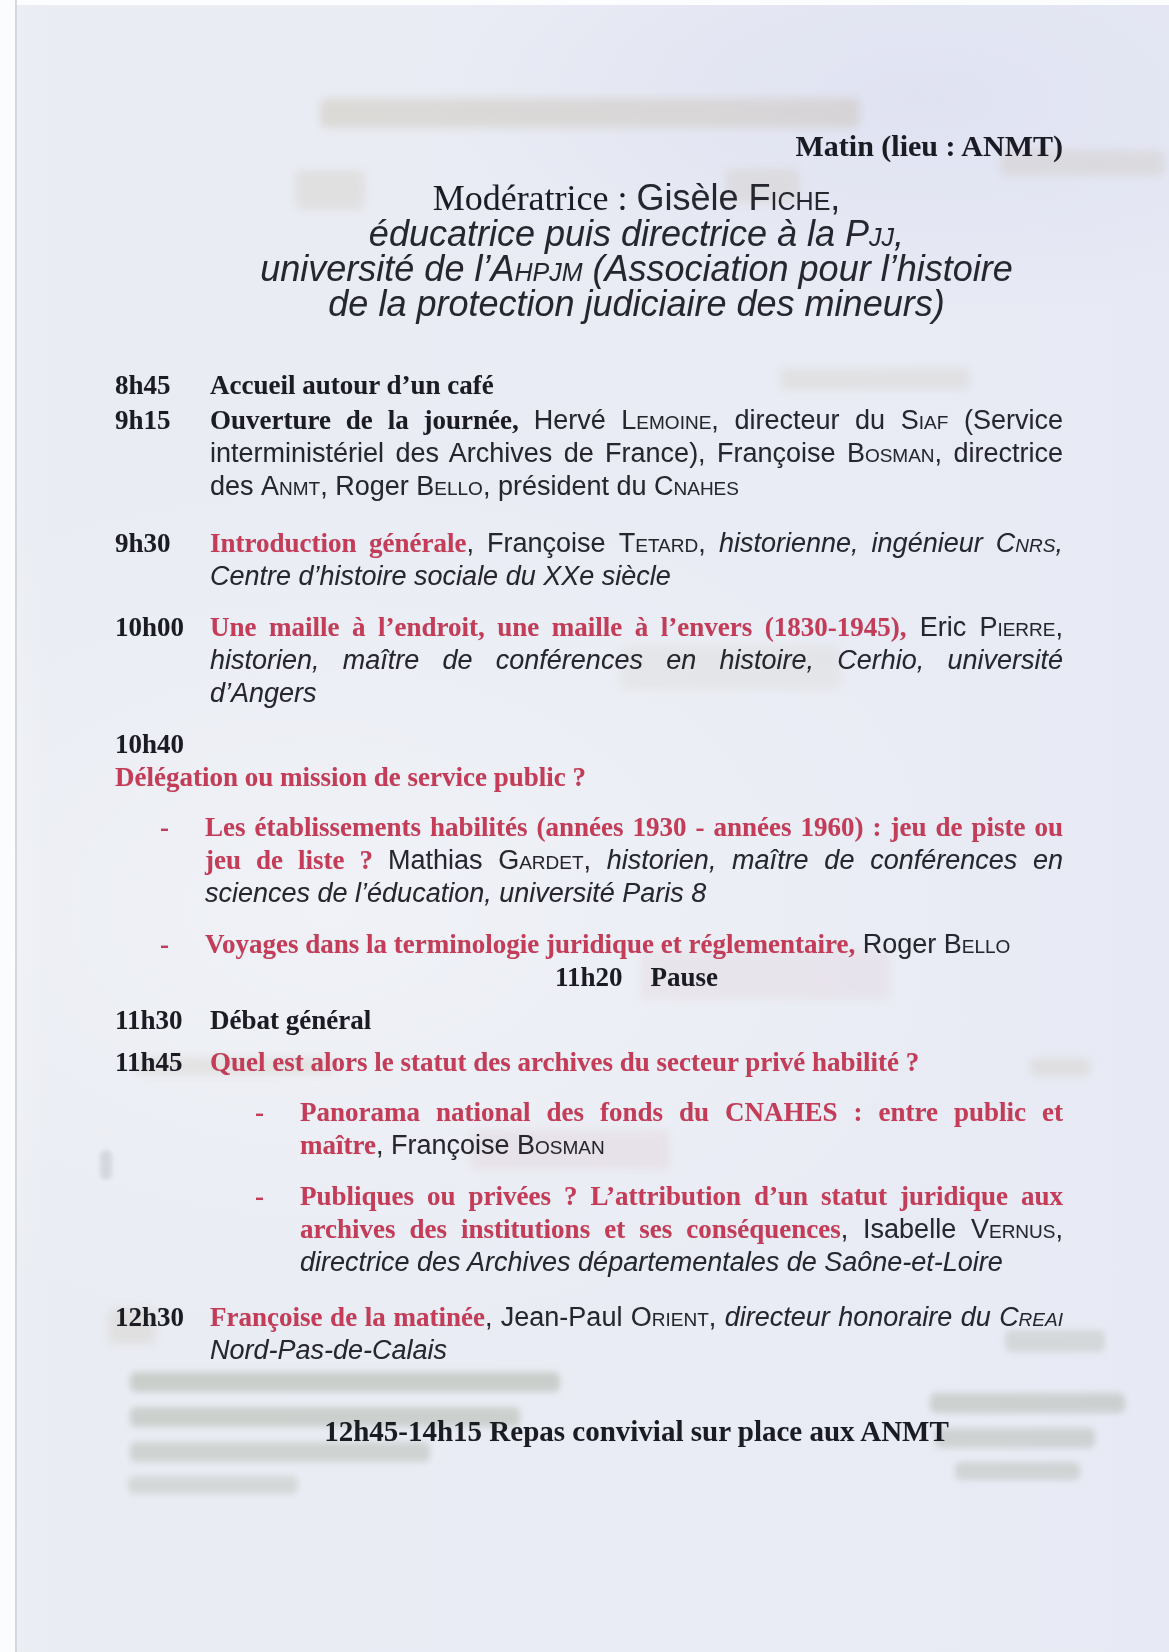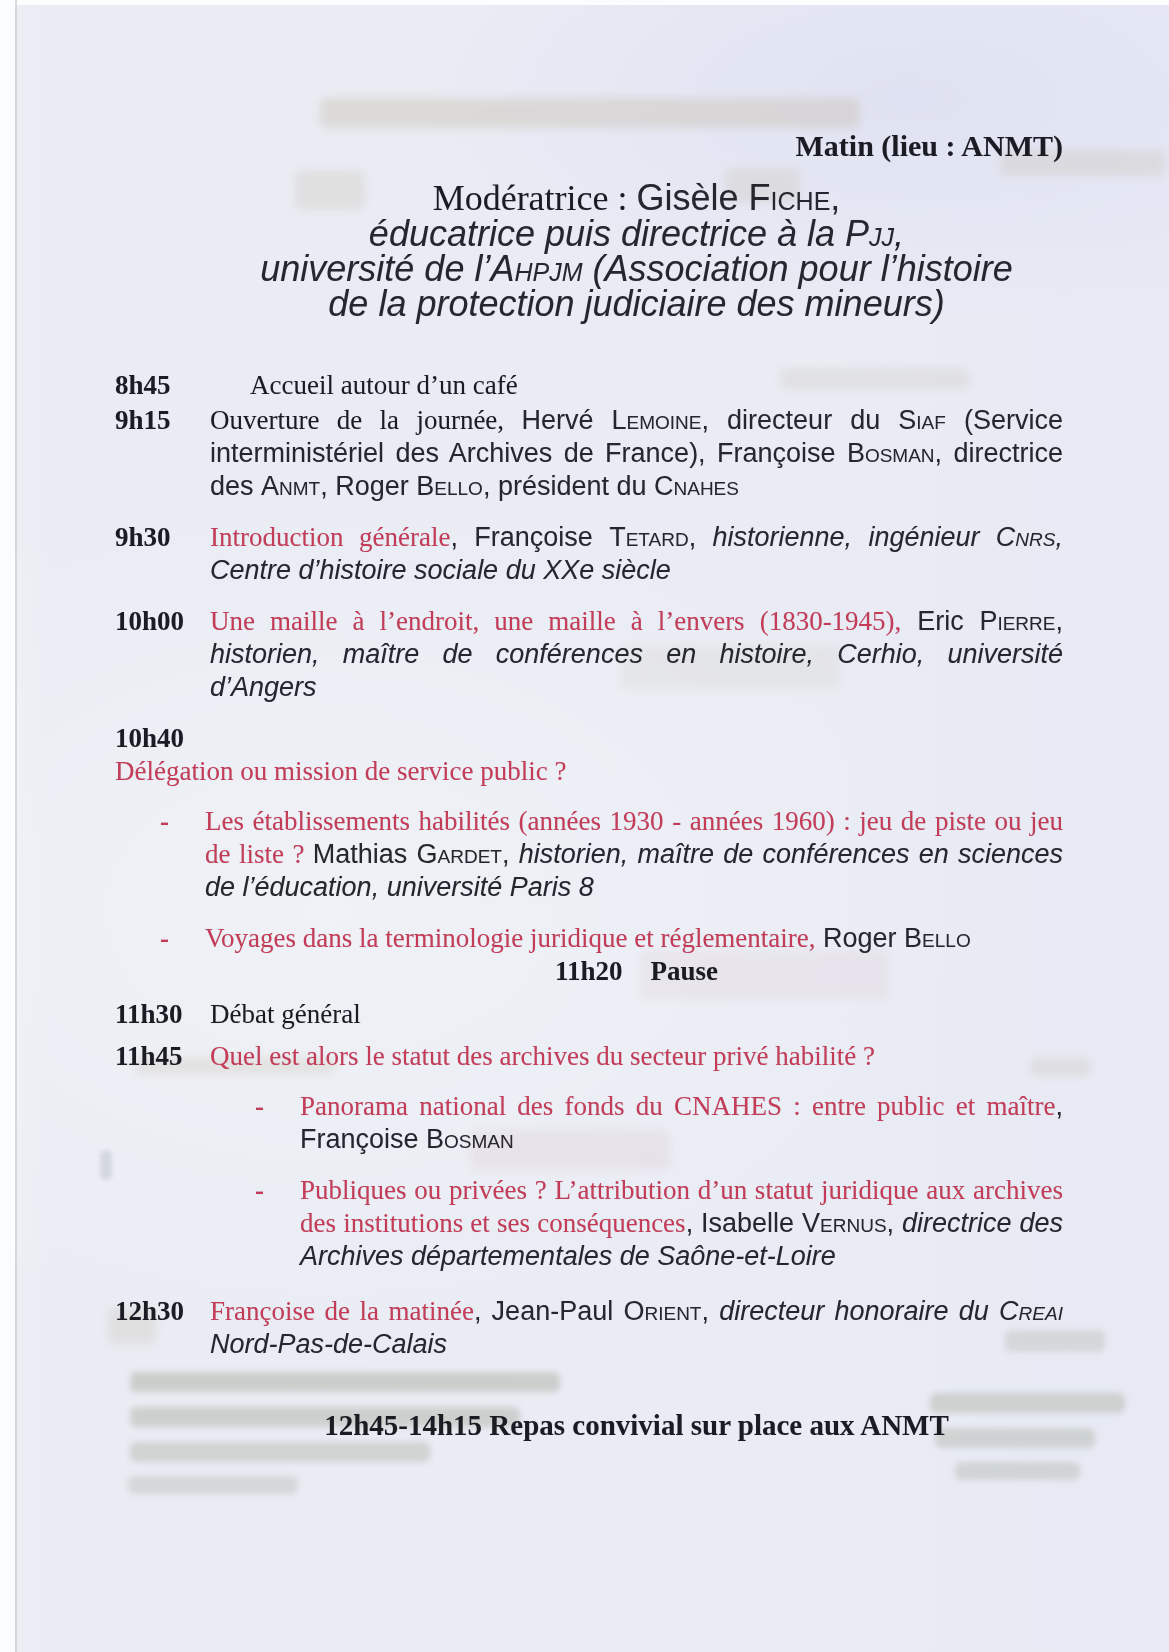--- a/index.html
+++ b/index.html
@@ -58,41 +58,41 @@
   .bullets{margin-top:17px;}
   .bullet{display:flex;align-items:flex-start;padding-left:45px;}
   .bullet + .bullet{margin-top:18px;}
   .dash{
     flex:none;width:45px;
     font:700 27px/33px "Liberation Serif",serif;
     color:var(--red);
   }
 
   
-  #schedule > .row:nth-child(1){margin-bottom:2px;gap:40px;}
-  #schedule > .row:nth-child(2){margin-bottom:18px;justify-content:space-between;}
+  #schedule > .row:nth-child(1){margin-bottom:2px;}
+  #schedule > .row:nth-child(2){margin-bottom:24px;justify-content:space-between;}
   #schedule > .row:nth-child(3){margin-bottom:18px;}
   #schedule > .row:nth-child(4){margin-bottom:18px;}
   #schedule > .row:nth-child(5){flex-direction:column;}
   #schedule > .row:nth-child(6){margin-bottom:10px;}
   #schedule > .row:nth-child(7){margin-bottom:9px;}
   #schedule > .row:nth-child(8){margin-bottom:22px;}
 
   .row-pause{display:block;font:700 27px/33px "Liberation Serif",serif;color:var(--ink-serif);}
   .pause-time{margin-right:28px;}
 
   .footer-line{
     margin-top:46px;
     font:700 29px/36px "Liberation Serif",serif;
     color:var(--ink-serif);
   }
 
   
   .st-serif{font-family:"Liberation Serif",serif;color:var(--ink-serif);}
-  .st-serif-bold{font-family:"Liberation Serif",serif;font-weight:400;color:var(--ink-serif);}
+  .st-serif-bold{font-family:"Liberation Serif",serif;font-weight:700;color:var(--ink-serif);}
   .st-red{color:var(--red);}
   .st-sans{font-family:"Liberation Sans",sans-serif;color:var(--ink-sans);}
   .st-italic{font-style:italic;text-align:center;}
   .st-sc{font-variant:small-caps;}
 </style>
 </head>
 <body>
 
 <div class="page">
 

